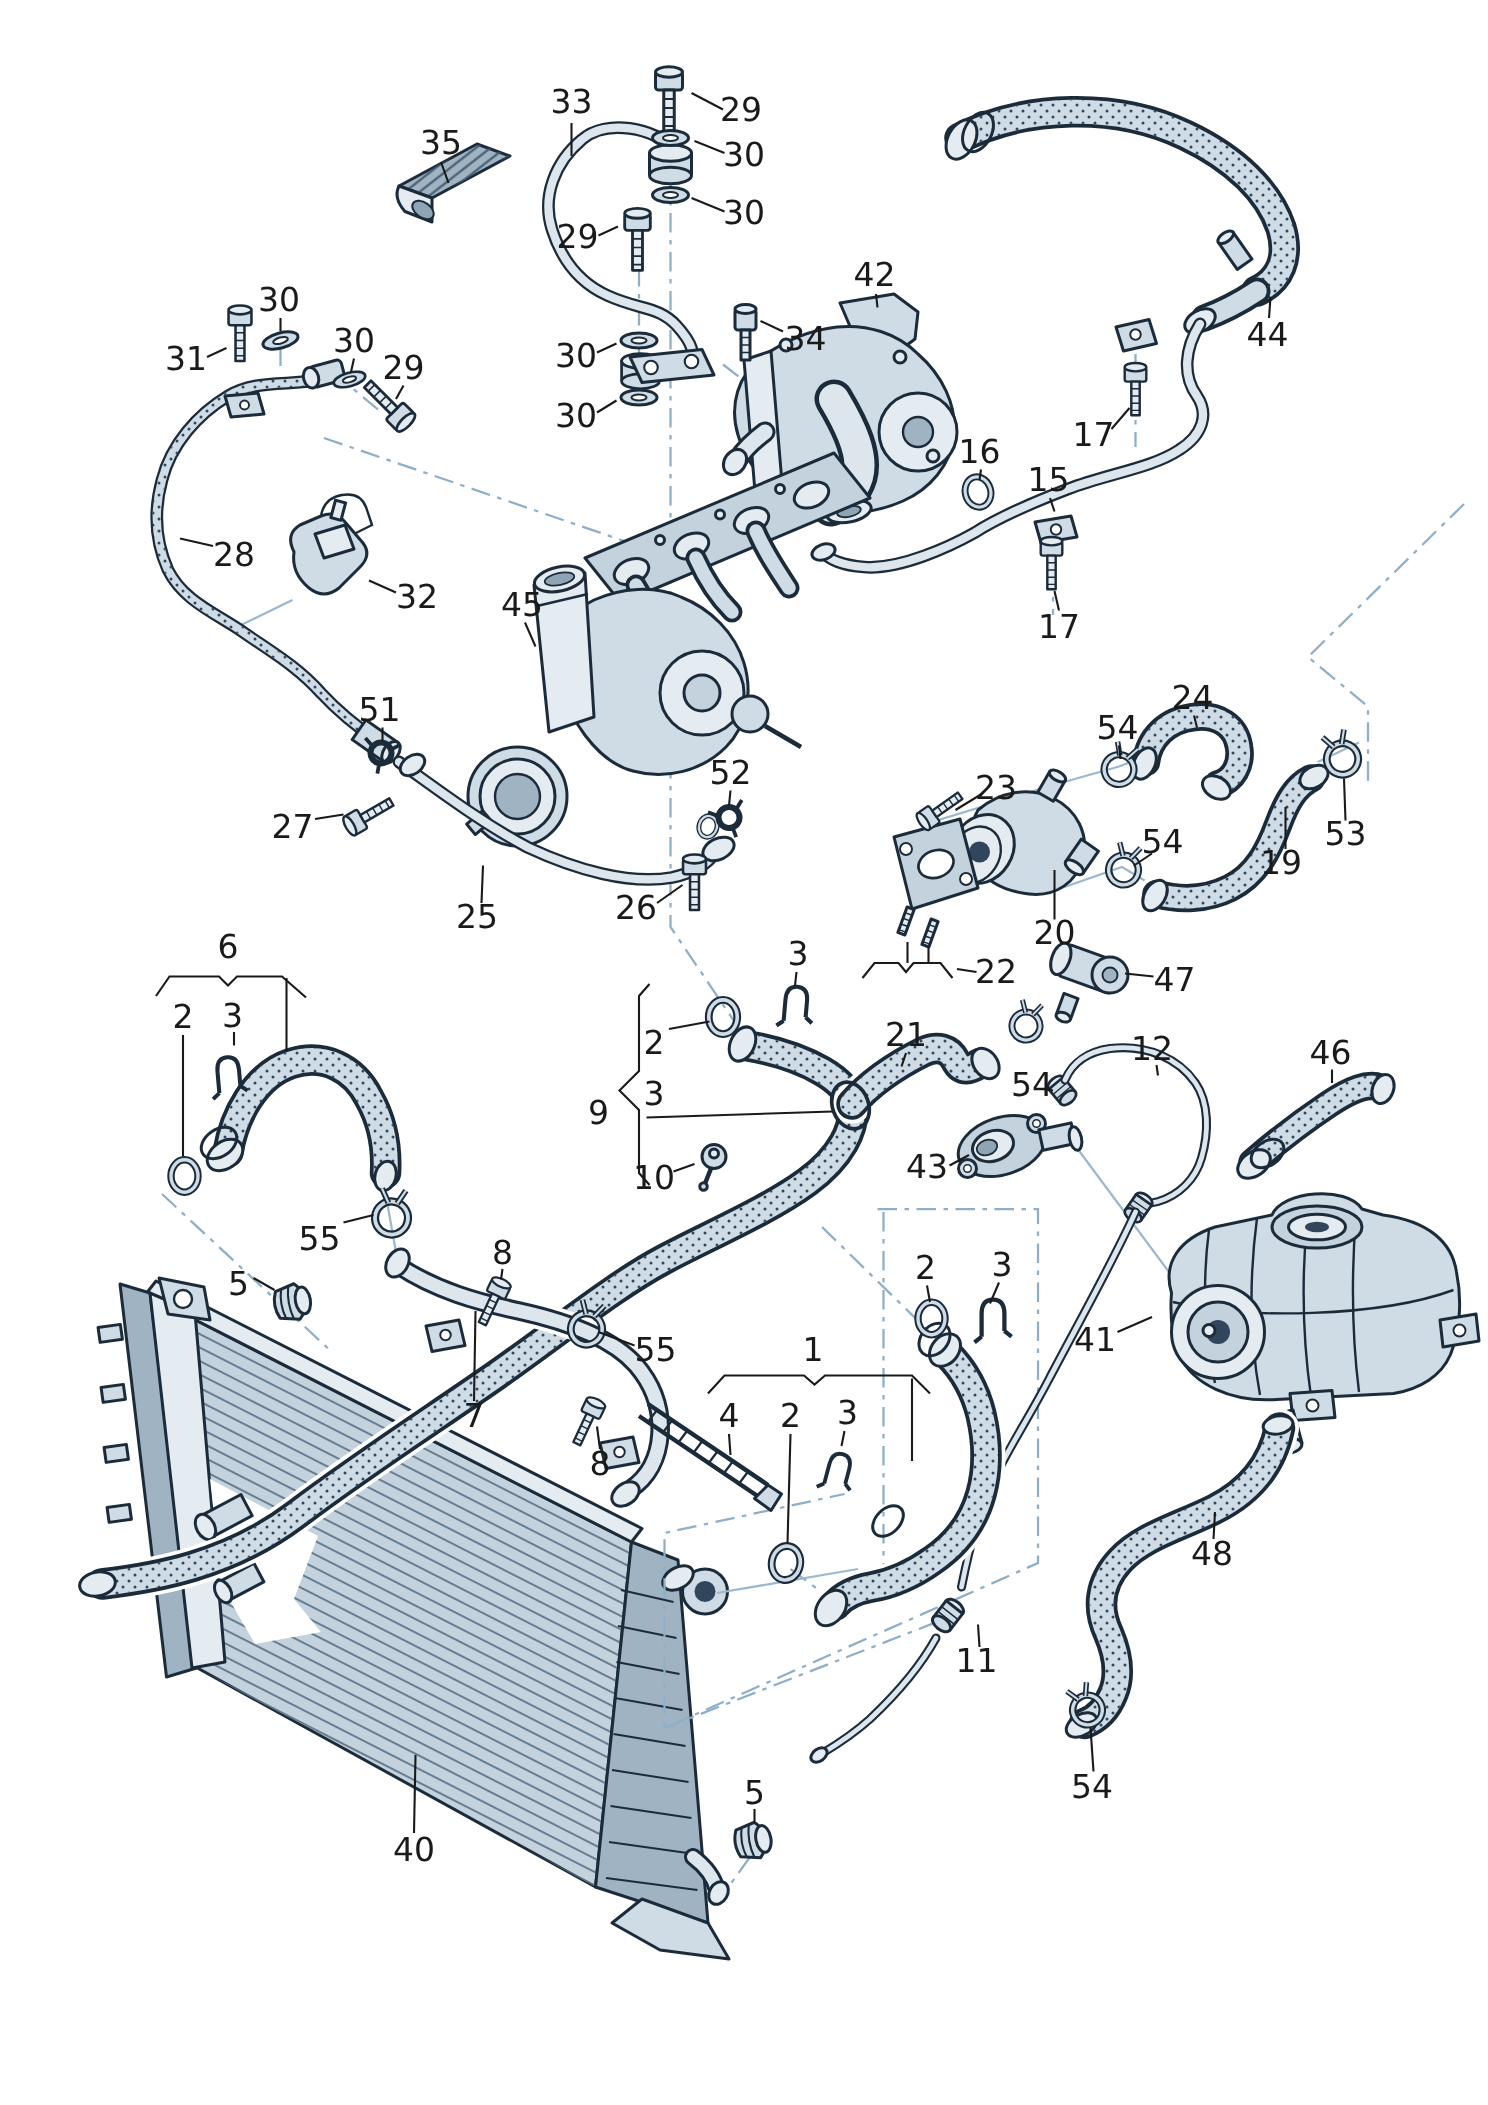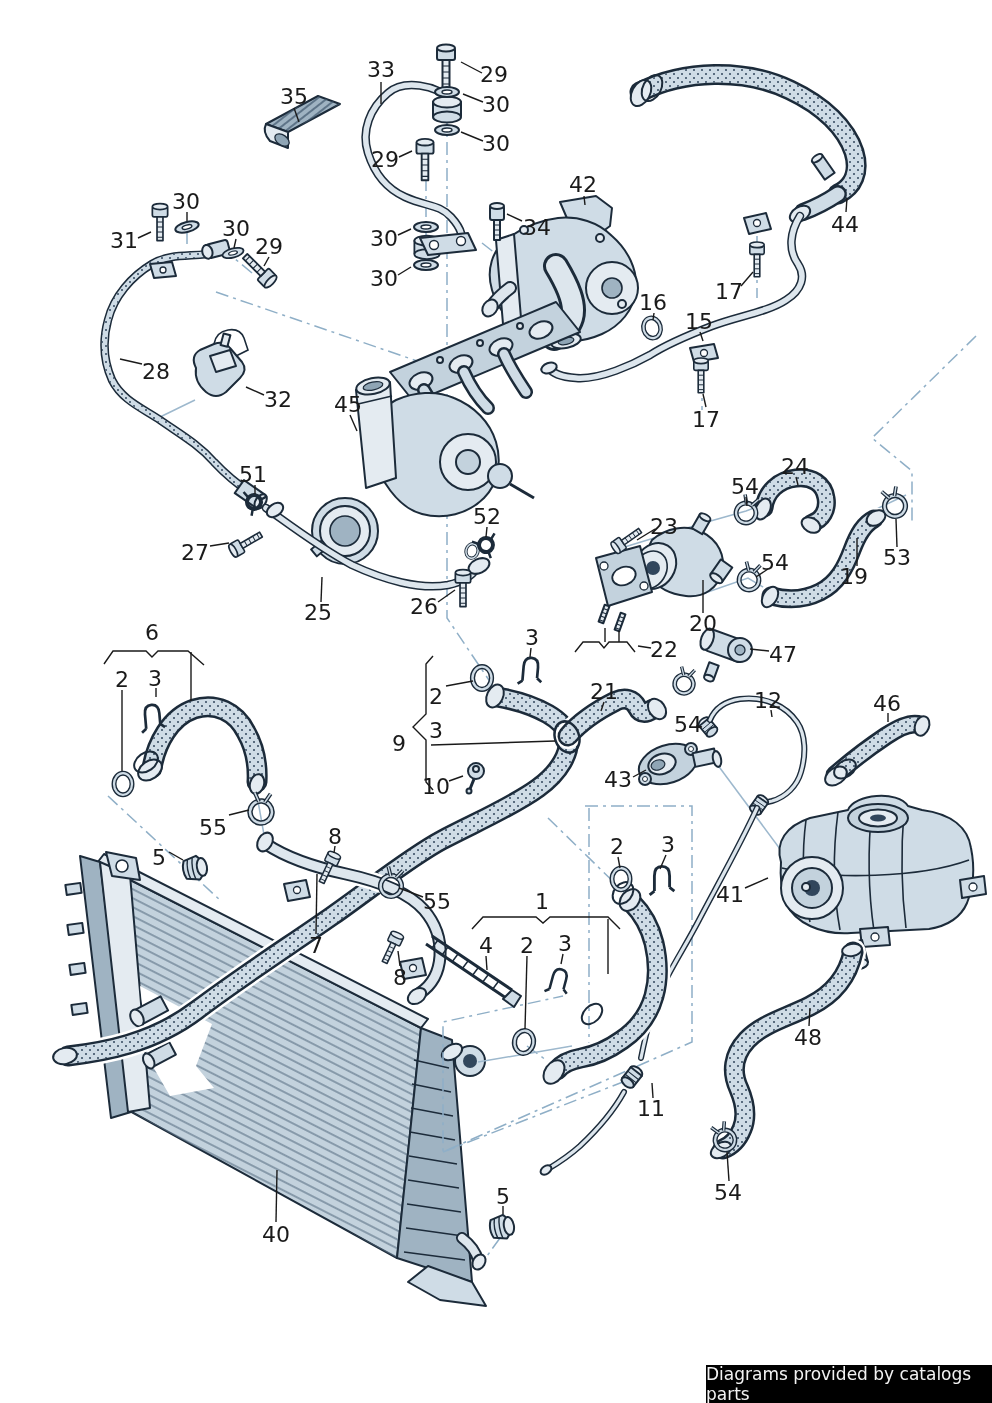--- a/index.html
+++ b/index.html
@@ -632,14 +632,13 @@
         <text x="651" y="1108" class="callout">11</text>
         <line x1="729" y1="1181" x2="727" y2="1152" class="leader"></line>
         <text x="728" y="1192" class="callout">54</text>
         <line x1="503" y1="1206" x2="503" y2="1214" class="leader"></line>
         <text x="503" y="1196" class="callout">5</text>
         <line x1="276" y1="1222" x2="277" y2="1170" class="leader"></line>
         <text x="276" y="1234" class="callout">40</text>
       </g>
 </svg>
 
-<div class="footer">Diagrams provided by catalogs parts</div>
 </div>
 
 </body></html>

